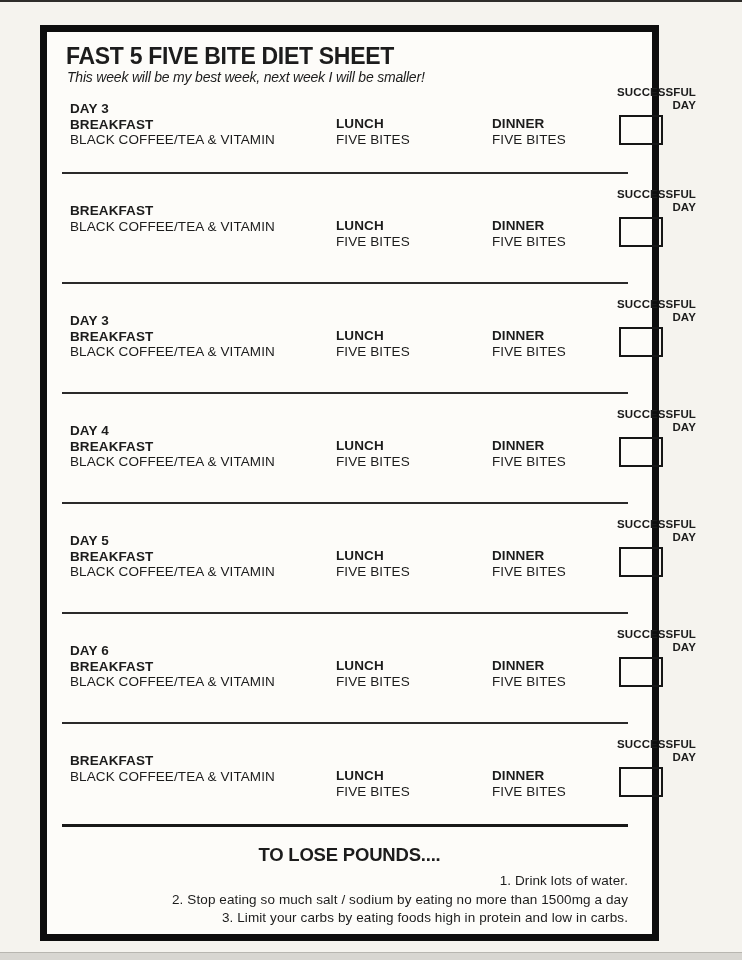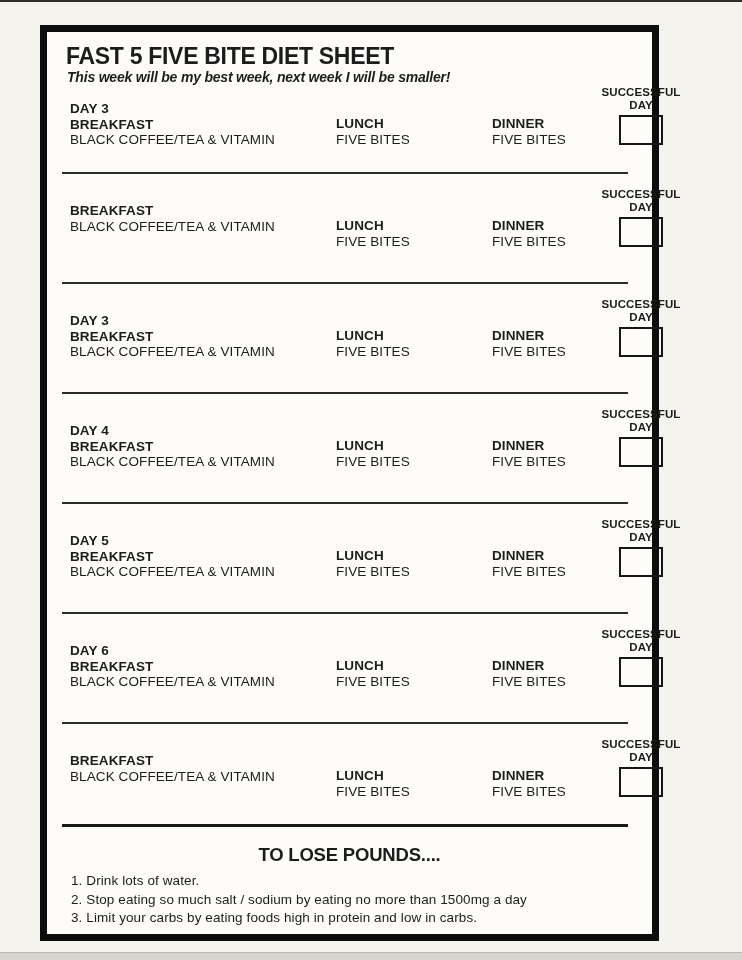--- a/index.html
+++ b/index.html
@@ -42,21 +42,21 @@
   .title {
     font-size: 23px;
     font-weight: bold;
     line-height: 24px;
     letter-spacing: -0.3px;
     white-space: nowrap;
   }
 
   .subtitle {
     font-size: 14px;
-    font-weight: bold;
+    font-weight: normal;
     font-style: italic;
     line-height: 15px;
     letter-spacing: -0.2px;
     margin: 2px 0 0 1px;
     white-space: nowrap;
   }
 
   .rows { margin: 0 24px 0 15px; }
 
   .day-row { position: relative; --pt: 13px; }
@@ -75,21 +75,21 @@
   .bold { font-weight: bold; }
 
   .col-breakfast { left: 8px;   top: calc(var(--pt) + 16px); }
   .col-lunch     { left: 274px; top: calc(var(--pt) + 31px); }
   .col-dinner    { left: 430px; top: calc(var(--pt) + 31px); }
 
   .col-success {
     position: absolute;
     left: 524px; width: 110px;
     top: calc(var(--pt) + 1px);
-    text-align: center;
+    text-align: right;
   }
   .success-label {
     font-weight: bold;
     font-size: 11.5px;
     line-height: 13px;
     letter-spacing: 0.1px;
   }
   .checkbox {
     width: 44px; height: 30px;
     border: 2px solid #161616;
@@ -102,21 +102,21 @@
     margin: 0 24px 0 15px;
     padding: 18px 0 0 9px;
   }
   .tips-heading {
     font-size: 18.5px;
     font-weight: bold;
     line-height: 20px;
     letter-spacing: -0.2px;
     text-align: center;
   }
-  .tips-list { margin-top: 7px; }
+  .tips-list { margin-top: 7px; text-align: right; }
   .tip-item {
     font-size: 13.5px;
     line-height: 18.5px;
     letter-spacing: 0.1px;
     white-space: nowrap;
   }
 </style>
 </head>
 <body>
 

